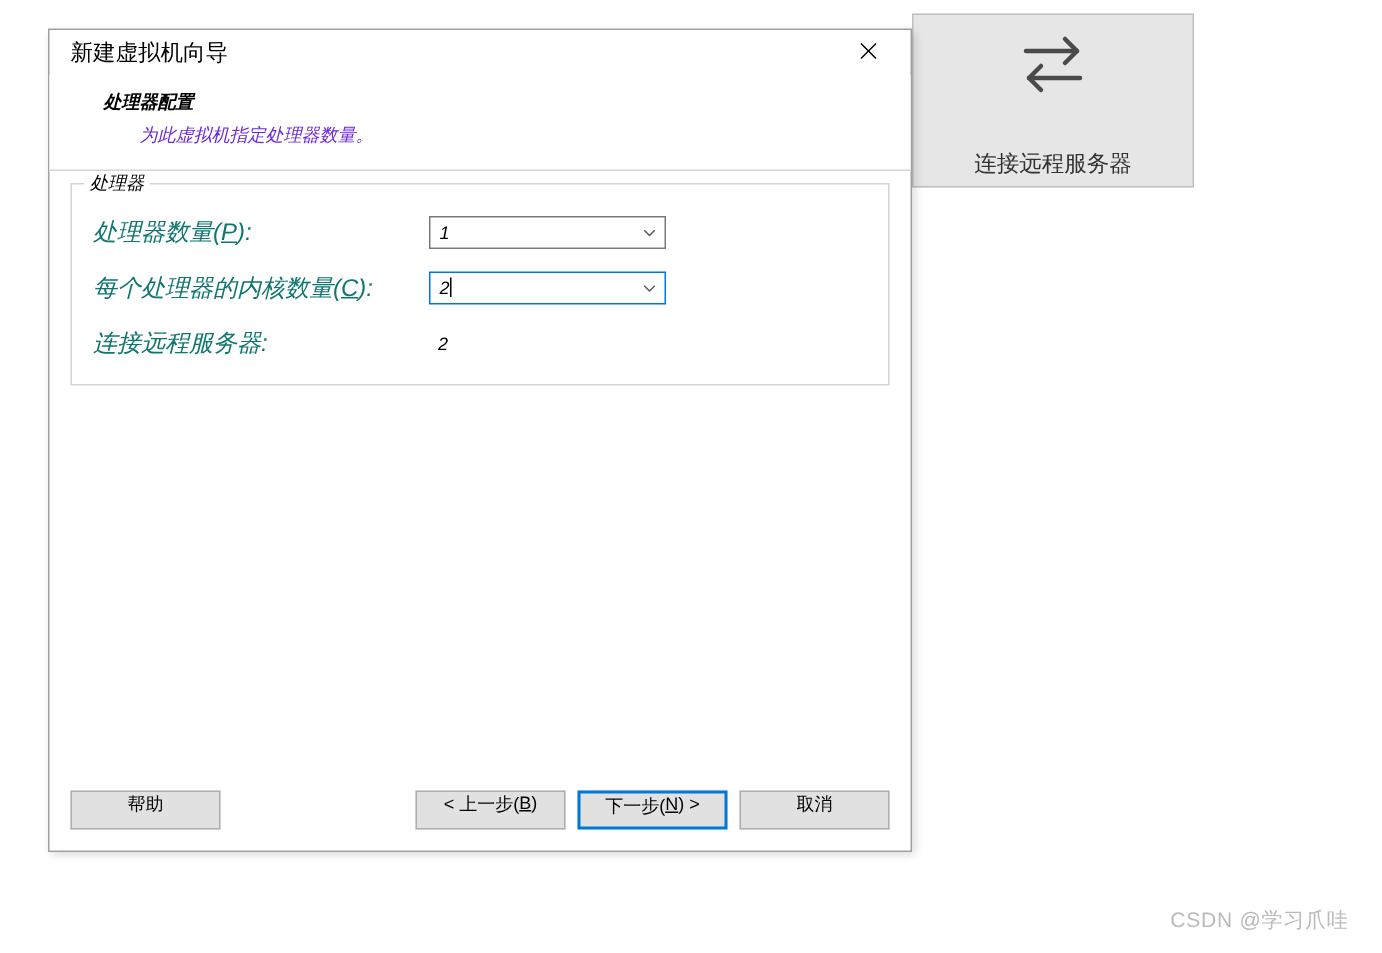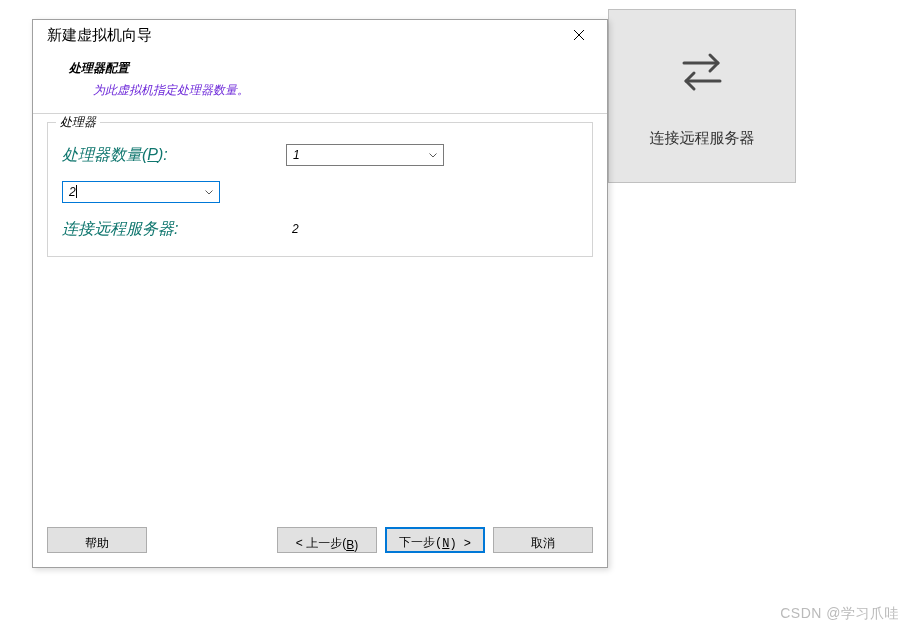--- a/index.html
+++ b/index.html
@@ -1,21 +1,21 @@
 <!DOCTYPE html>
 <html><head>
   <meta charset="utf-8">
   <style>
     * { box-sizing: border-box; margin: 0; padding: 0; }
     html, body { width: 921px; height: 635px; font-family: "Microsoft YaHei", "Segoe UI", Tahoma, sans-serif; font-size: 12px; background: #fff; position: relative; }
     
     .remote-panel {
       position: absolute;
       left: 608px; top: 9px;
-      width: 188px; height: 174px;
+      width: 188px; height: 116px;
       background: #e6e6e6;
       border: 1px solid #c0c0c0;
       display: flex;
       flex-direction: column;
       align-items: center;
       justify-content: center;
       gap: 26px;
     }
     .remote-panel svg { width: 56px; height: 56px; }
     .remote-panel .label { font-size: 15px; color: #333; }
@@ -103,27 +103,27 @@
       padding: 0 14px;
       gap: 8px;
     }
     .footer .fspacer { flex: 1; }
     .btn {
       height: 26px;
       min-width: 100px;
       border: 1px solid #adadad;
       background: #e1e1e1;
       display: flex;
-      align-items: flex-end;
+      align-items: flex-start;
       justify-content: center;
       font-size: 12px;
       color: #000;
       padding: 0 8px;
     }
-    .btn.primary { border: 2px solid #0078d7; background: #e1e1e1; font-family: Liberation Mono, monospace; }
+    .btn.primary { border: 2px solid #0078d7; background: #e1e1e1; }
     .btn .u { text-decoration: underline; }
     
     .watermark {
       position: absolute;
       right: 22px; bottom: 12px;
       font-size: 14px;
       color: rgba(140,140,140,0.6);
       letter-spacing: 0.5px;
     }
   </style>
@@ -179,20 +179,23 @@
             <span class="arrow">
                 <svg viewBox="0 0 8 5">
                   <polyline points="0.5,0.5 4,4 7.5,0.5" fill="none" stroke="#5a5a5a" stroke-width="1"></polyline>
                 </svg>
               </span>
           </span>
         </span>
       </div>
 
       <div class="row">
+        <span class="lbl">
+          <span>每个处理器的内核数量(</span><span class="u">C</span><span>):</span>
+        </span>
         <span class="val">
           <span class="combo active">
             <span class="txt cursor">2</span>
             <span class="arrow">
                 <svg viewBox="0 0 8 5">
                   <polyline points="0.5,0.5 4,4 7.5,0.5" fill="none" stroke="#5a5a5a" stroke-width="1"></polyline>
                 </svg>
               </span>
           </span>
         </span>

